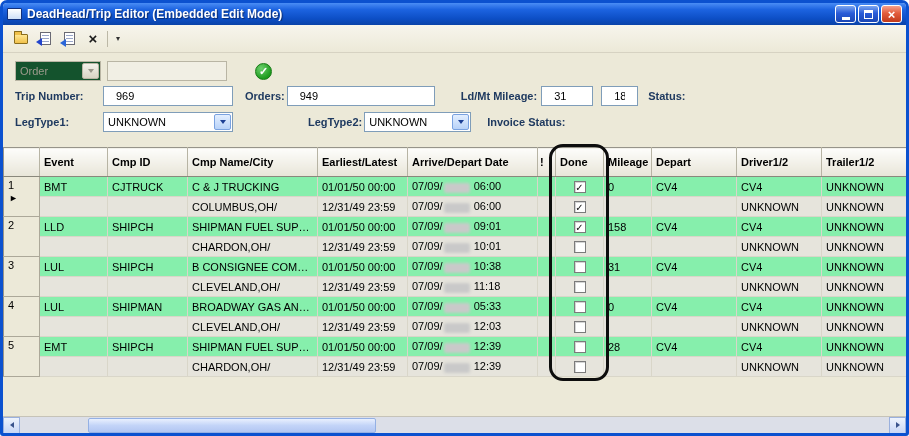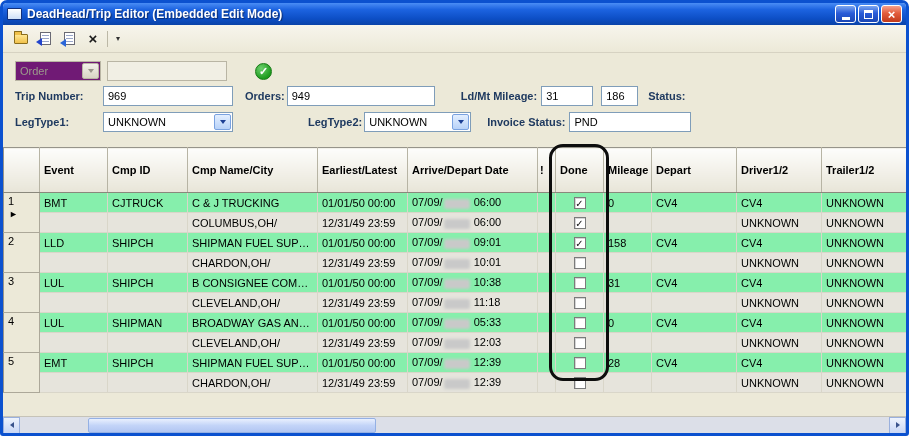--- a/index.html
+++ b/index.html
@@ -61,36 +61,36 @@
   
   .main { position: relative; flex: 1; background: #ece9d8; }
 
   .order-row { display: flex; align-items: center; height: 24px; margin-top: 6px; padding-left: 12px; }
   .xp-combo { display: flex; height: 20px; border: 1px solid #7f9db9; background: #fff; font-size: 11px; }
   .xp-combo .combo-text { flex: 1; padding: 3px 4px 0 4px; overflow: hidden; white-space: nowrap; }
   .combo-btn { width: 17px; display: flex; align-items: center; justify-content: center;
     background: linear-gradient(180deg, #e3efff, #b8d2f8); border: 1px solid #7aa2e0; border-radius: 2px; margin: 1px; }
   .arr-down { width: 0; height: 0; border-left: 3px solid transparent; border-right: 3px solid transparent;
     border-top: 4px solid #1c3f94; }
-  .xp-combo.disabled { border-color: #b9b5a4; background: #701a75; color: #9c9a8c; }
+  .xp-combo.disabled { border-color: #b9b5a4; background: #14532d; color: #9c9a8c; }
   .xp-combo.disabled .combo-btn { background: linear-gradient(#f2f1ea, #d8d4c4); border-color: #b9b5a4; }
   .xp-combo.disabled .arr-down { border-top-color: #99968a; }
   .c-order { width: 86px; }
   .order-input { width: 120px; height: 20px; margin-left: 6px; border: 1px solid #b9b5a4;
     background: #f1efe4; font-size: 11px; padding: 0 4px; color: #777; }
   .vcheck { width: 17px; height: 17px; margin-left: 28px; border-radius: 50%;
     background: radial-gradient(circle at 35% 30%, #6ed06e, #1e9c1e 70%);
     border: 1px solid #157a15; color: #fff; font-size: 11px; font-weight: bold;
     display: inline-flex; align-items: center; justify-content: center; }
 
   .form-row { display: flex; align-items: center; height: 26px; padding-left: 12px; font-size: 11px; }
   .flabel { font-weight: bold; color: #1f3a60; white-space: nowrap; }
   .w-fixed { width: 88px; flex: 0 0 88px; }
   .xp-input { height: 20px; border: 1px solid #7f9db9; background: #fff; font-size: 11px;
-    padding: 0 4px; font-family: "Liberation Sans", sans-serif; color: #000; }
+    padding: 0 12px; font-family: "Liberation Sans", sans-serif; color: #000; }
   .f-trip { width: 130px; }
   .l-orders { margin-left: 12px; }
   .f-orders { width: 148px; margin-left: 2px; }
   .l-ldmt { margin-left: 26px; }
   .f-ld { width: 52px; margin-left: 4px; }
   .f-mt { width: 37px; margin-left: 8px; }
   .l-status { margin-left: 10px; }
   .f-status { width: 100px; margin-left: 2px; }
   .c-leg1 { width: 130px; }
   .l-leg2 { margin-left: 75px; }
@@ -98,21 +98,21 @@
   .l-inv { margin-left: 16px; }
   .f-inv { width: 122px; margin-left: 4px; }
 
   
   .grid-wrap { position: relative; margin-top: 12px; }
   table.grid { border-collapse: collapse; table-layout: fixed; width: 903px;
     font-size: 11px; border: 1px solid #96948a; }
   table.grid th {
     height: 22px; background: linear-gradient(#fdfdfb, #e8e5d8);
     border-right: 1px solid #b7b4a4; border-bottom: 1px solid #8a887c;
-    text-align: left; padding: 16px 4px; font-size: 11px; font-weight: bold; color: #000;
+    text-align: left; padding: 8px 4px; font-size: 11px; font-weight: bold; color: #000;
     overflow: hidden; white-space: nowrap;
   }
   table.grid th.c-bang, table.grid td.c-bang { padding: 0 2px; }
   table.grid td {
     height: 20px; border-right: 1px solid #d9d6c9; border-bottom: 1px solid #d9d6c9;
     padding: 0 4px; overflow: hidden; white-space: nowrap; text-overflow: ellipsis; color: #000;
   }
   tr.sub0 td { background: #86efac; }
   tr.sub1 td { background: #e6e4dc; }
   table.grid td.sel { background: #ece9d8; border-right: 1px solid #aca899; border-bottom: 1px solid #aca899;
@@ -214,21 +214,20 @@
           </span>
       </span>
       <span class="flabel l-leg2">LegType2:</span>
       <span class="xp-combo c-leg2">
         <span class="combo-text">UNKNOWN</span>
         <span class="combo-btn">
             <span class="arr-down"></span>
           </span>
       </span>
       <span class="flabel l-inv">Invoice Status:</span>
-      <input class="xp-input f-inv" readonly="" value="PND" style="">
     </div>
 
     <div class="grid-wrap">
       <table class="grid">
         <colgroup>
           <col style="width:36px">
             <col style="width:68px">
             <col style="width:80px">
             <col style="width:130px">
           <col style="width:90px">

